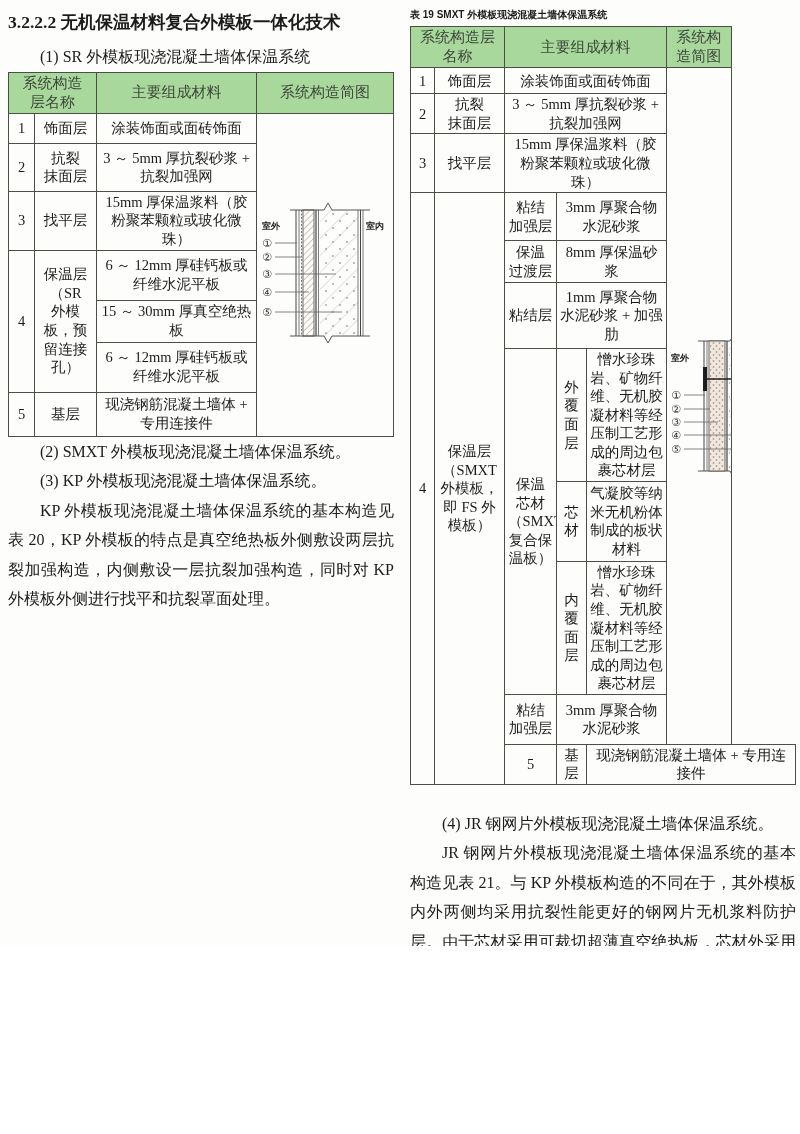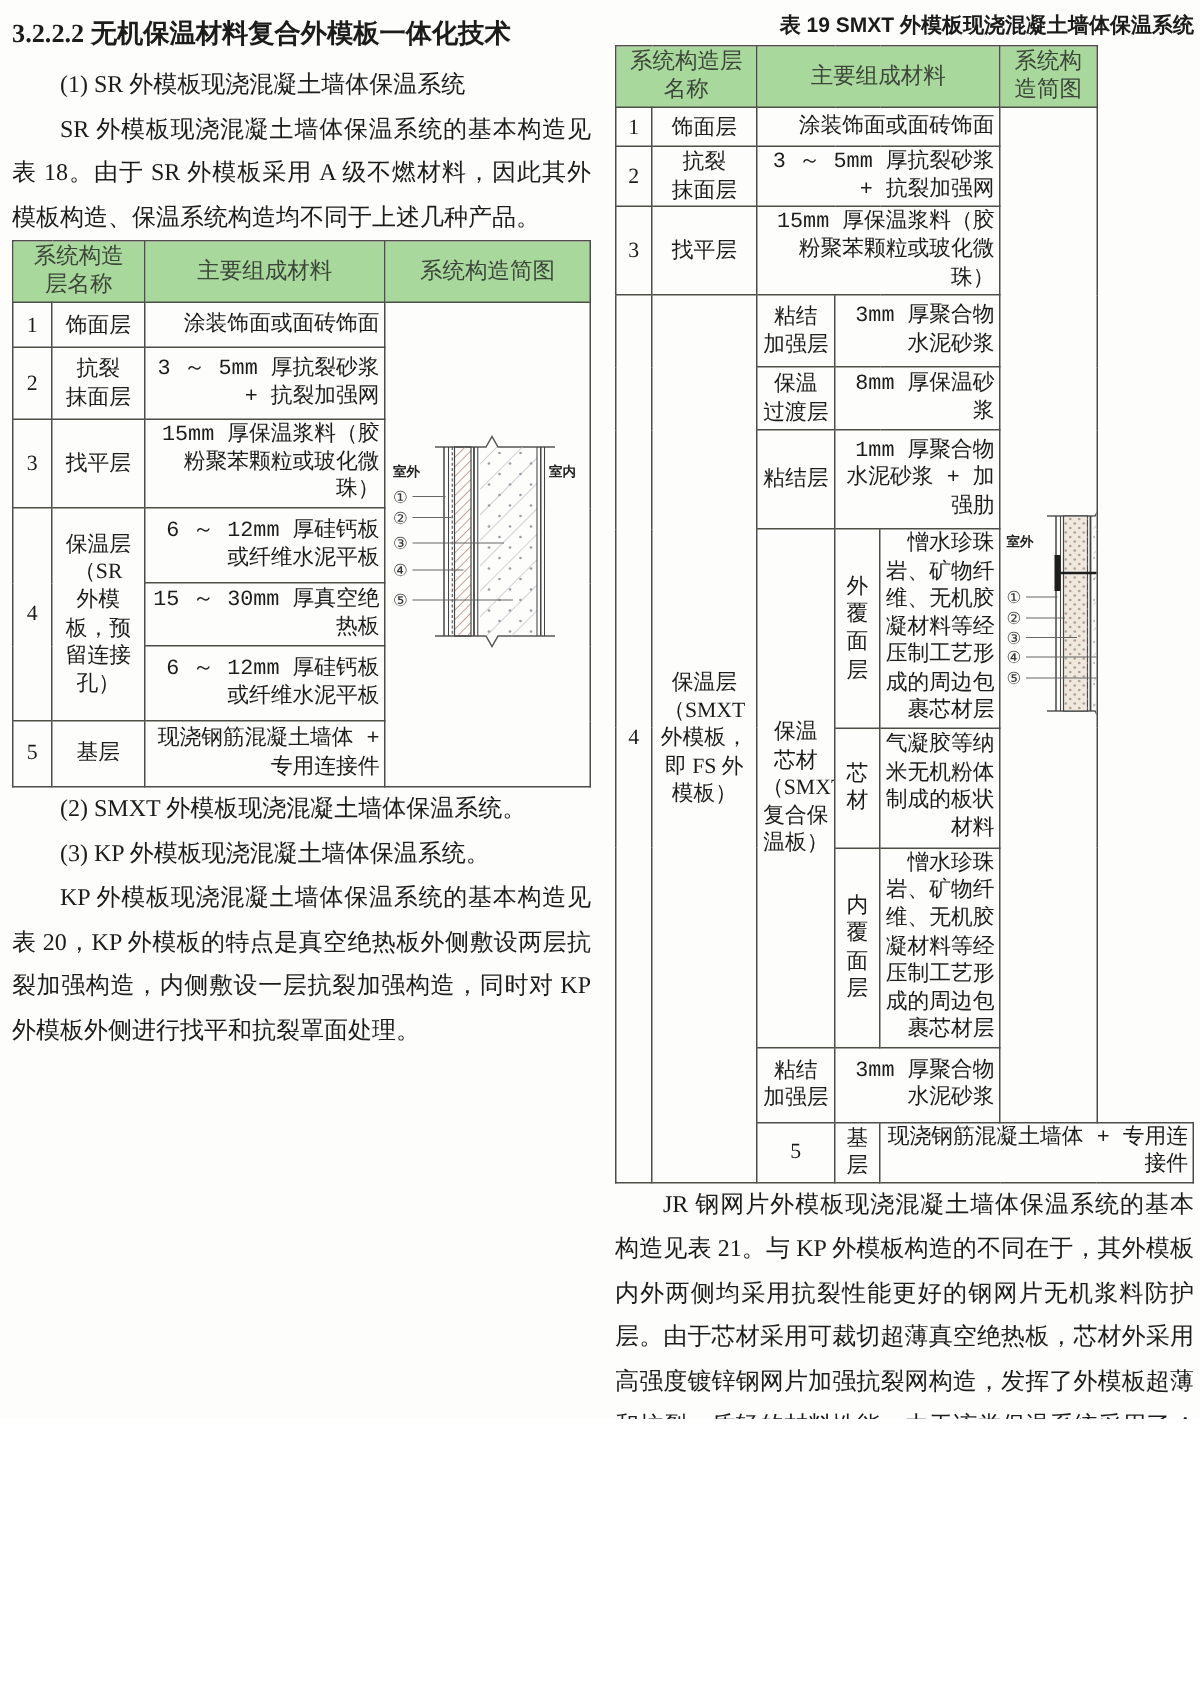--- a/index.html
+++ b/index.html
@@ -8,53 +8,52 @@
     box-sizing:border-box;padding:6px 5px 0 8px;
     display:flex;gap:16px;
     font-family:"Liberation Serif","DejaVu Serif",serif;color:#1c1c1c;
   }
   .col{width:386px;flex:0 0 386px;}
   h2.section{font-size:17.5px;font-weight:bold;margin:2px 0 6px 0;line-height:28px;}
   p.body{font-size:16px;line-height:29.5px;margin:0;text-align:justify;}
   p.pindent{text-indent:2em;}
   .caption{
     font-family:"Liberation Sans","DejaVu Sans",sans-serif;
-    font-weight:bold;font-size:14px;text-align:right;margin:14px 0 4px 0;
+    font-weight:bold;font-size:10px;text-align:left;margin:14px 0 4px 0;
   }
   .caption.first{margin-top:2px;}
   table.ctable{border-collapse:collapse;width:100%;table-layout:fixed;
     font-size:14.5px;line-height:1.28;}
   table.ctable th,table.ctable td{
     border:1px solid #4c4f46;padding:1px 3px;vertical-align:middle;
     overflow:hidden;
   }
   table.ctable th{
     background:#a9d89c;color:#3c463a;font-weight:normal;font-size:15px;
     height:36px;text-align:center;
   }
   td.cnum{text-align:center;}
   td.cname{text-align:center;}
-  td.cmat{text-align:right;font-family:Liberation Mono, monospace;}
+  td.cmat{text-align:center;}
   td.csub{text-align:center;margin-left:17px;}
   .wrap{white-space:pre-line;}
   td.cdiag{border-left:1px solid #4c4f46;vertical-align:middle;padding:0;}
   .m2{margin-top:16px;}
   svg text{font-family:"Liberation Sans","DejaVu Sans",sans-serif;}
 </style>
 </head>
 <body>
 
 <div class="page">
 
   <div class="col">
 
     <h2 class="section">3.2.2.2 无机保温材料复合外模板一体化技术</h2>
 
     <p class="body pindent">(1) SR 外模板现浇混凝土墙体保温系统</p>
-    <p class="body pindent">SR 外模板现浇混凝土墙体保温系统的基本构造见表 18。由于 SR 外模板采用 A 级不燃材料，因此其外模板构造、保温系统构造均不同于上述几种产品。</p>
 
 
     <table class="ctable">
       <colgroup>
           <col style="width:26px">
           <col style="width:62px">
           <col style="width:160px">
           <col>
         </colgroup>
       <thead>
@@ -283,15 +282,16 @@
           <td class="cmat" colspan="2">3mm 厚聚合物水泥砂浆</td>
         </tr>
         <tr style="height:40px">
           <td class="cnum">5</td>
           <td class="cname wrap">基层</td>
           <td class="cmat" colspan="3">现浇钢筋混凝土墙体 + 专用连接件</td>
         </tr>
       </tbody>
     </table>
 
+    <p class="body pindent m2" style="margin-top:24px">(4) JR 钢网片外模板现浇混凝土墙体保温系统。</p>
     <p class="body pindent">JR 钢网片外模板现浇混凝土墙体保温系统的基本构造见表 21。与 KP 外模板构造的不同在于，其外模板内外两侧均采用抗裂性能更好的钢网片无机浆料防护层。由于芯材采用可裁切超薄真空绝热板，芯材外采用高强度镀锌钢网片加强抗裂网构造，发挥了外模板超薄和抗裂、质轻的材料性能。由于该类保温系统采用了 A 级超薄不燃材料，其系统构造层的各层厚度可更薄、更轻，可有效减少保温系统给基层墙体增加的自重，减少因保温层厚度过大引起的锚栓连接失效</p>
   </div>
 </div>
 
 </body></html>

